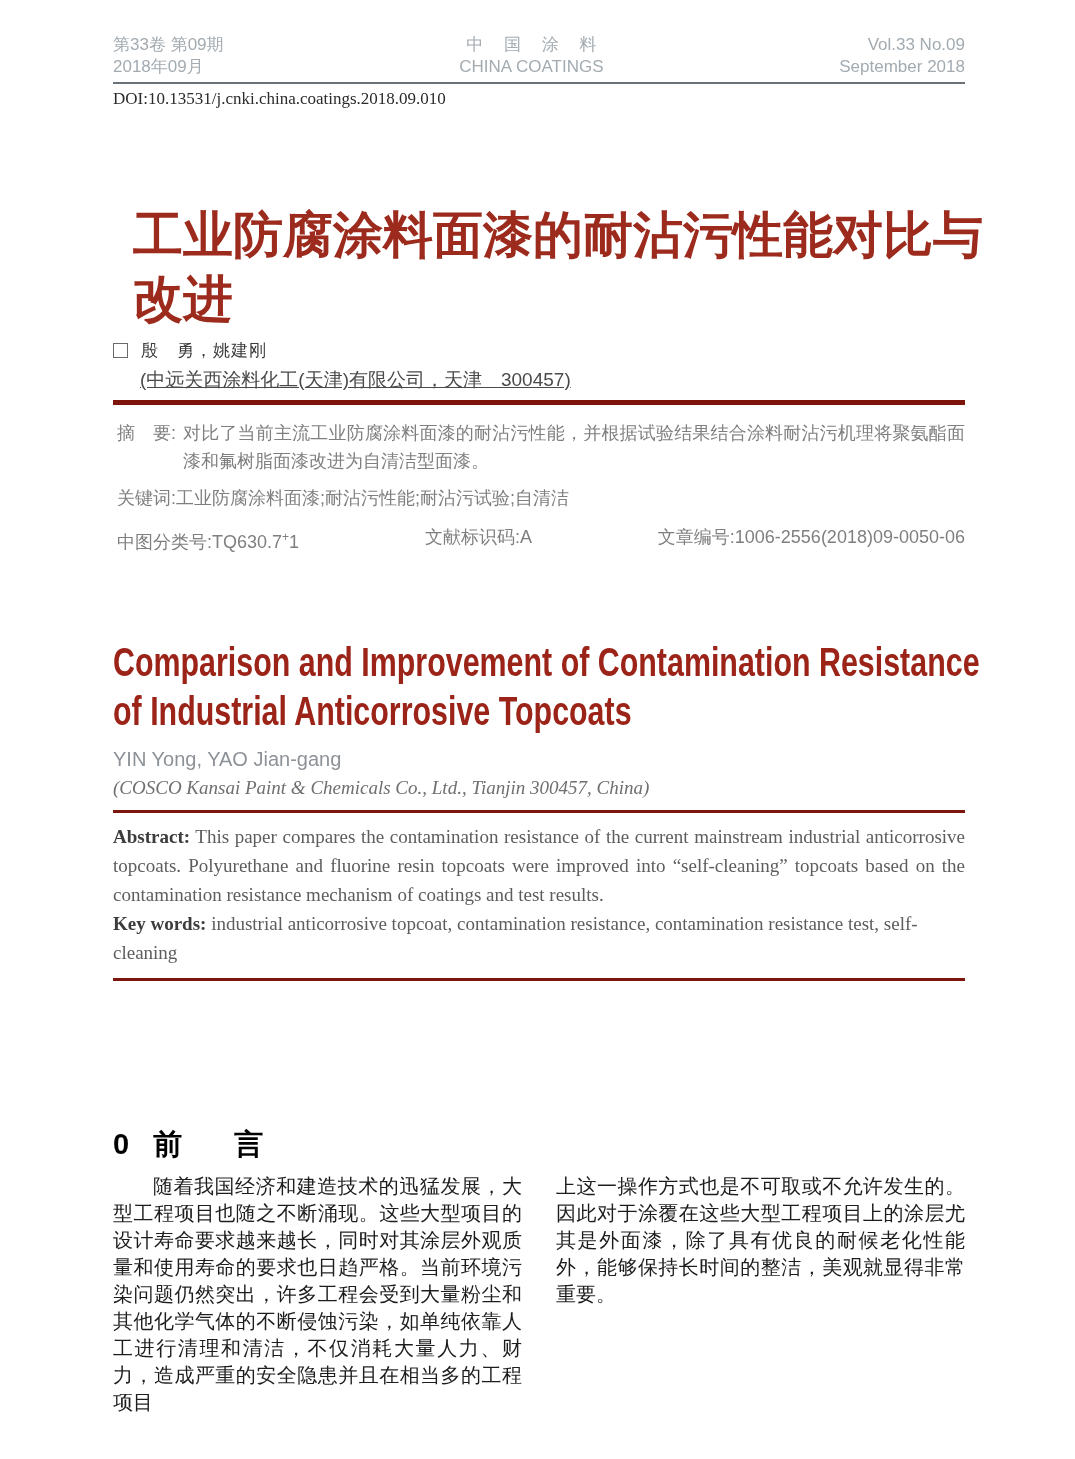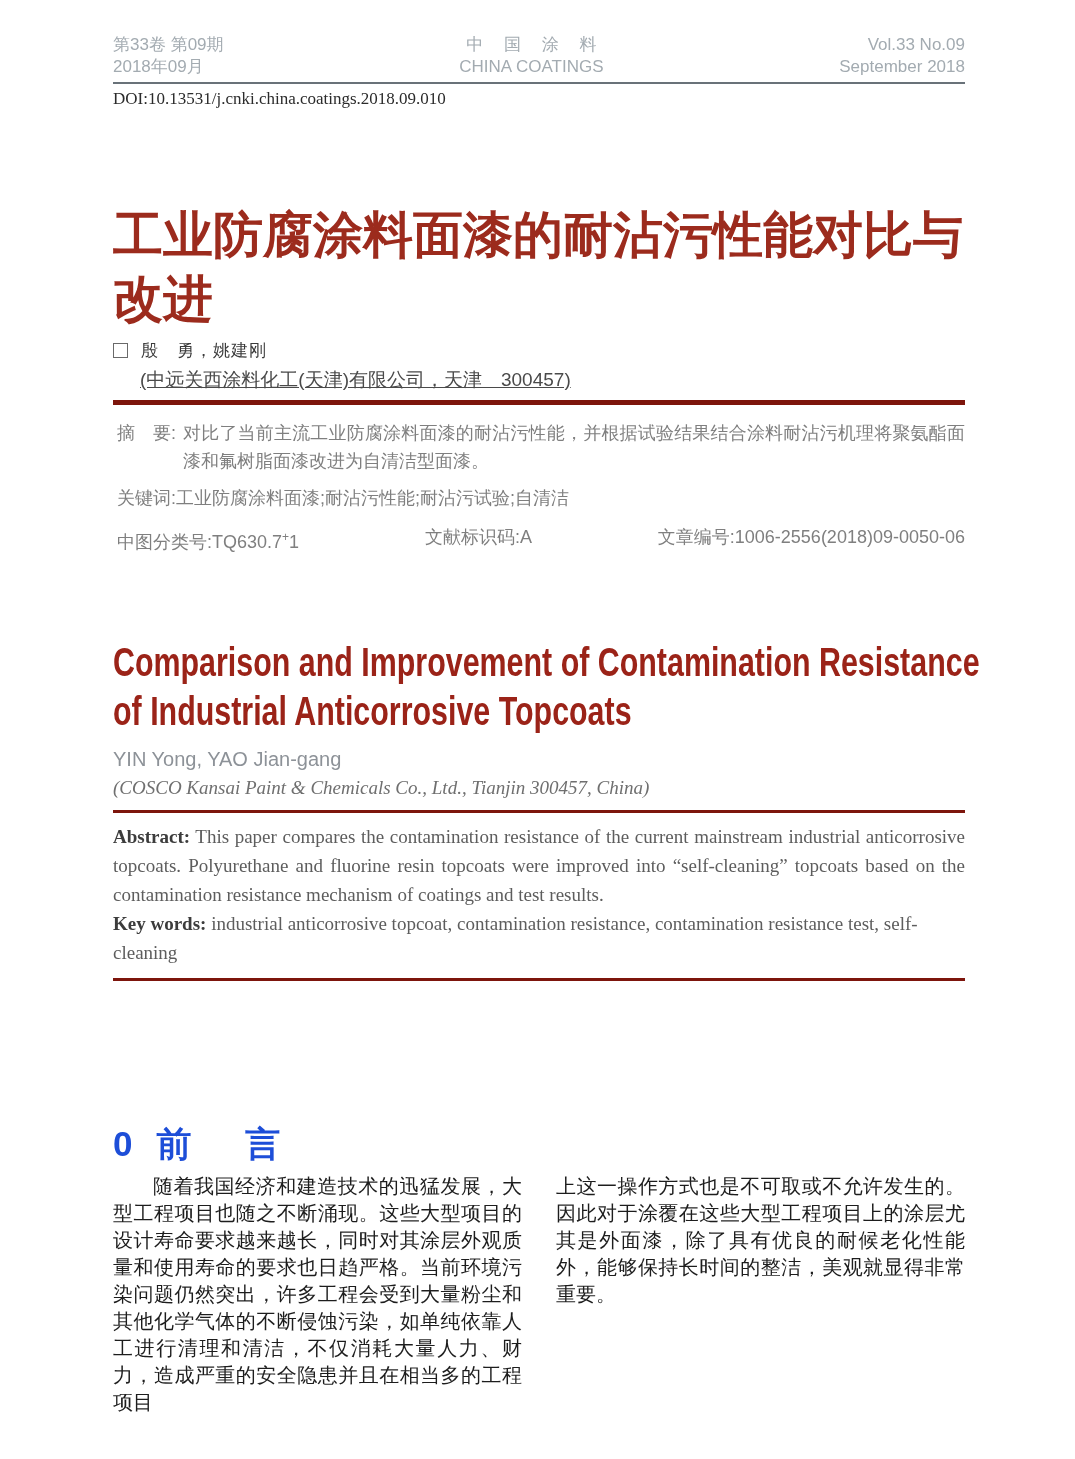--- a/index.html
+++ b/index.html
@@ -12,21 +12,21 @@
     font-family:"Liberation Sans",sans-serif;color:#a3abb1;font-size:17px;line-height:22px;
     border-bottom:2px solid #697279;padding-bottom:4px;}
   .jh-left{text-align:left;}
   .jh-center{text-align:center;}
   .jh-center .cn{letter-spacing:8px;margin-right:-8px;}
   .jh-right{text-align:right;}
   .doi{margin-top:5px;font-size:17px;color:#2b2b2b;font-family:"Liberation Serif",serif;}
 
   
   .title-cn{margin-top:94px;color:#9c2b1d;font-family:"Liberation Sans",sans-serif;
-    font-weight:bold;font-size:50px;line-height:64px;white-space:nowrap;}
+    font-weight:bold;font-size:50px;line-height:64px;white-space:nowrap;margin-left:20px;}
   .authors-row{margin-top:8px;display:flex;align-items:center;font-family:"Liberation Sans",sans-serif;
     font-size:17px;color:#3a3a3a;}
   .square{display:inline-block;width:13px;height:13px;border:1.5px solid #6a6a6a;margin-right:13px;}
   .authors-name{letter-spacing:1px;}
   .affil-cn{margin-top:5px;padding-left:27px;font-family:"Liberation Sans",sans-serif;
     font-size:19px;color:#4a4a4a;text-decoration:underline;}
   .rule-red-thick{margin-top:7px;height:5px;background:#7d150c;}
 
   
   .abs-cn{font-family:"Liberation Sans",sans-serif;color:#7f7f7f;font-size:18px;}
@@ -43,21 +43,21 @@
   .affil-en{margin-top:6px;font-style:italic;font-size:19px;color:#6f6f6f;}
   .rule-red-thin{margin-top:11px;height:3px;background:#7d150c;}
 
   
   .abs-en{margin:9px 0 0 0;font-size:19px;line-height:29px;color:#5d5d5d;text-align:justify;}
   .abs-en b,.kw-en b{color:#3c3c3c;}
   .kw-en{margin:0;font-size:19px;line-height:29px;color:#5d5d5d;}
 
   
   .section{margin-top:148px;}
-  .sec-heading{font-family:"Liberation Sans",sans-serif;font-weight:bold;color:#1d4ed8;font-size:35px;line-height:30px;}
+  .sec-heading{font-family:"Liberation Sans",sans-serif;font-weight:bold;color:#000000;font-size:29px;line-height:30px;}
   .sec-num{margin-right:24px;}
   .sec-title{letter-spacing:22px;}
   .columns{margin-top:14px;display:flex;gap:34px;}
   .col{flex:1;min-width:0;font-size:20px;line-height:27px;color:#1d1d1d;text-align:justify;}
   .col p{margin:0;}
   .col p.indent{text-indent:2em;}
 </style>
 </head>
 <body>
 

